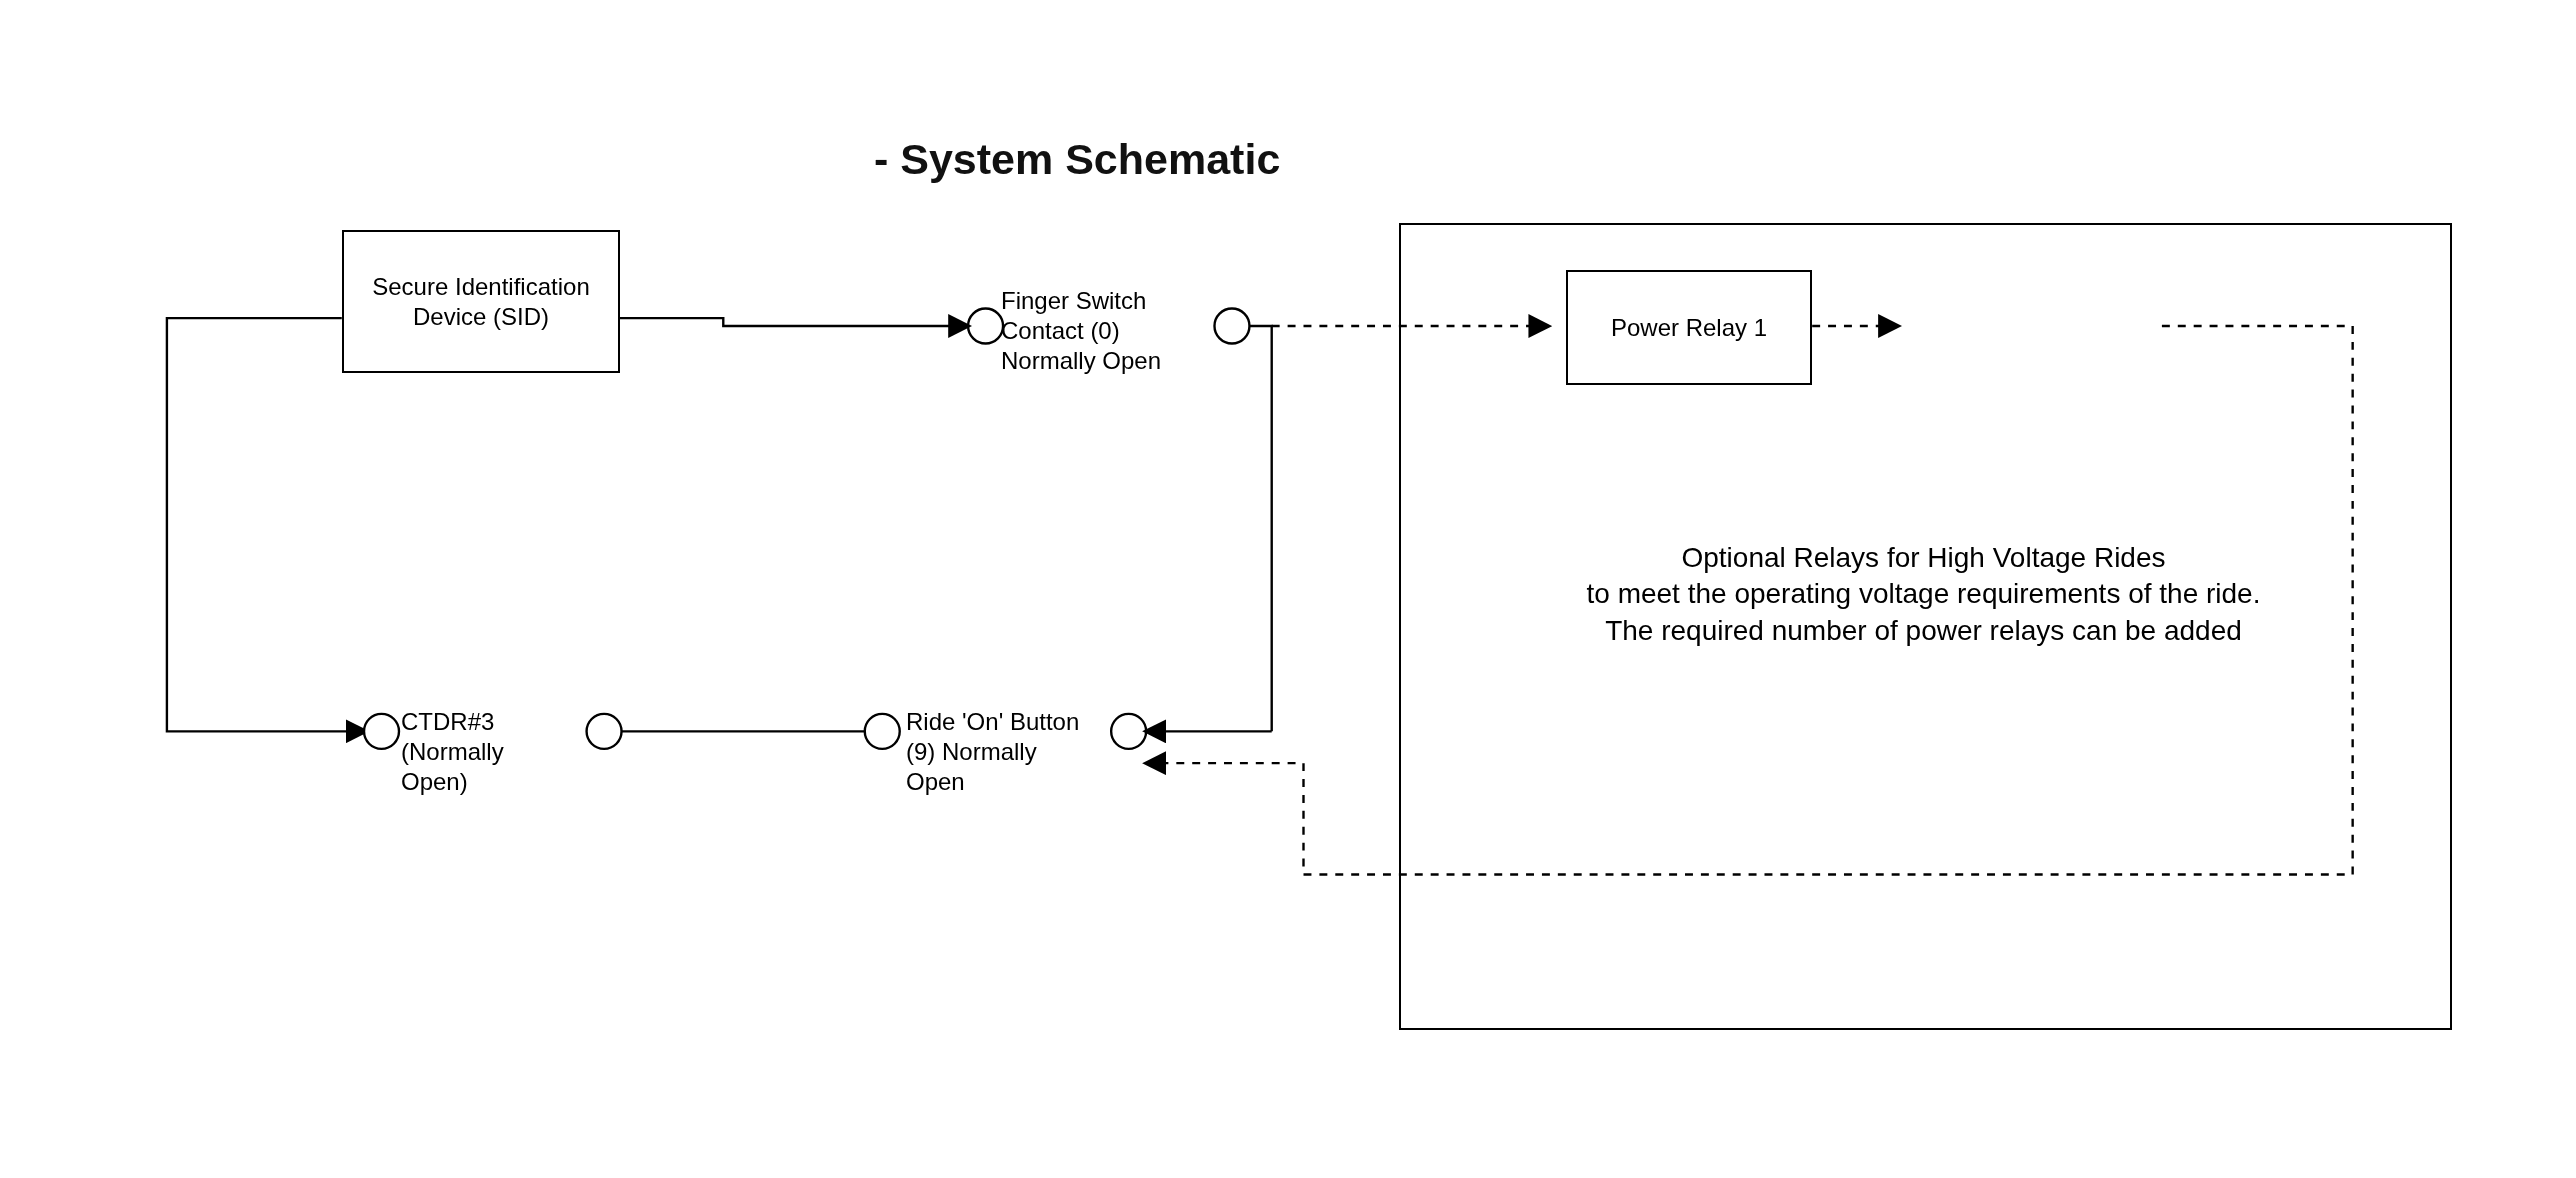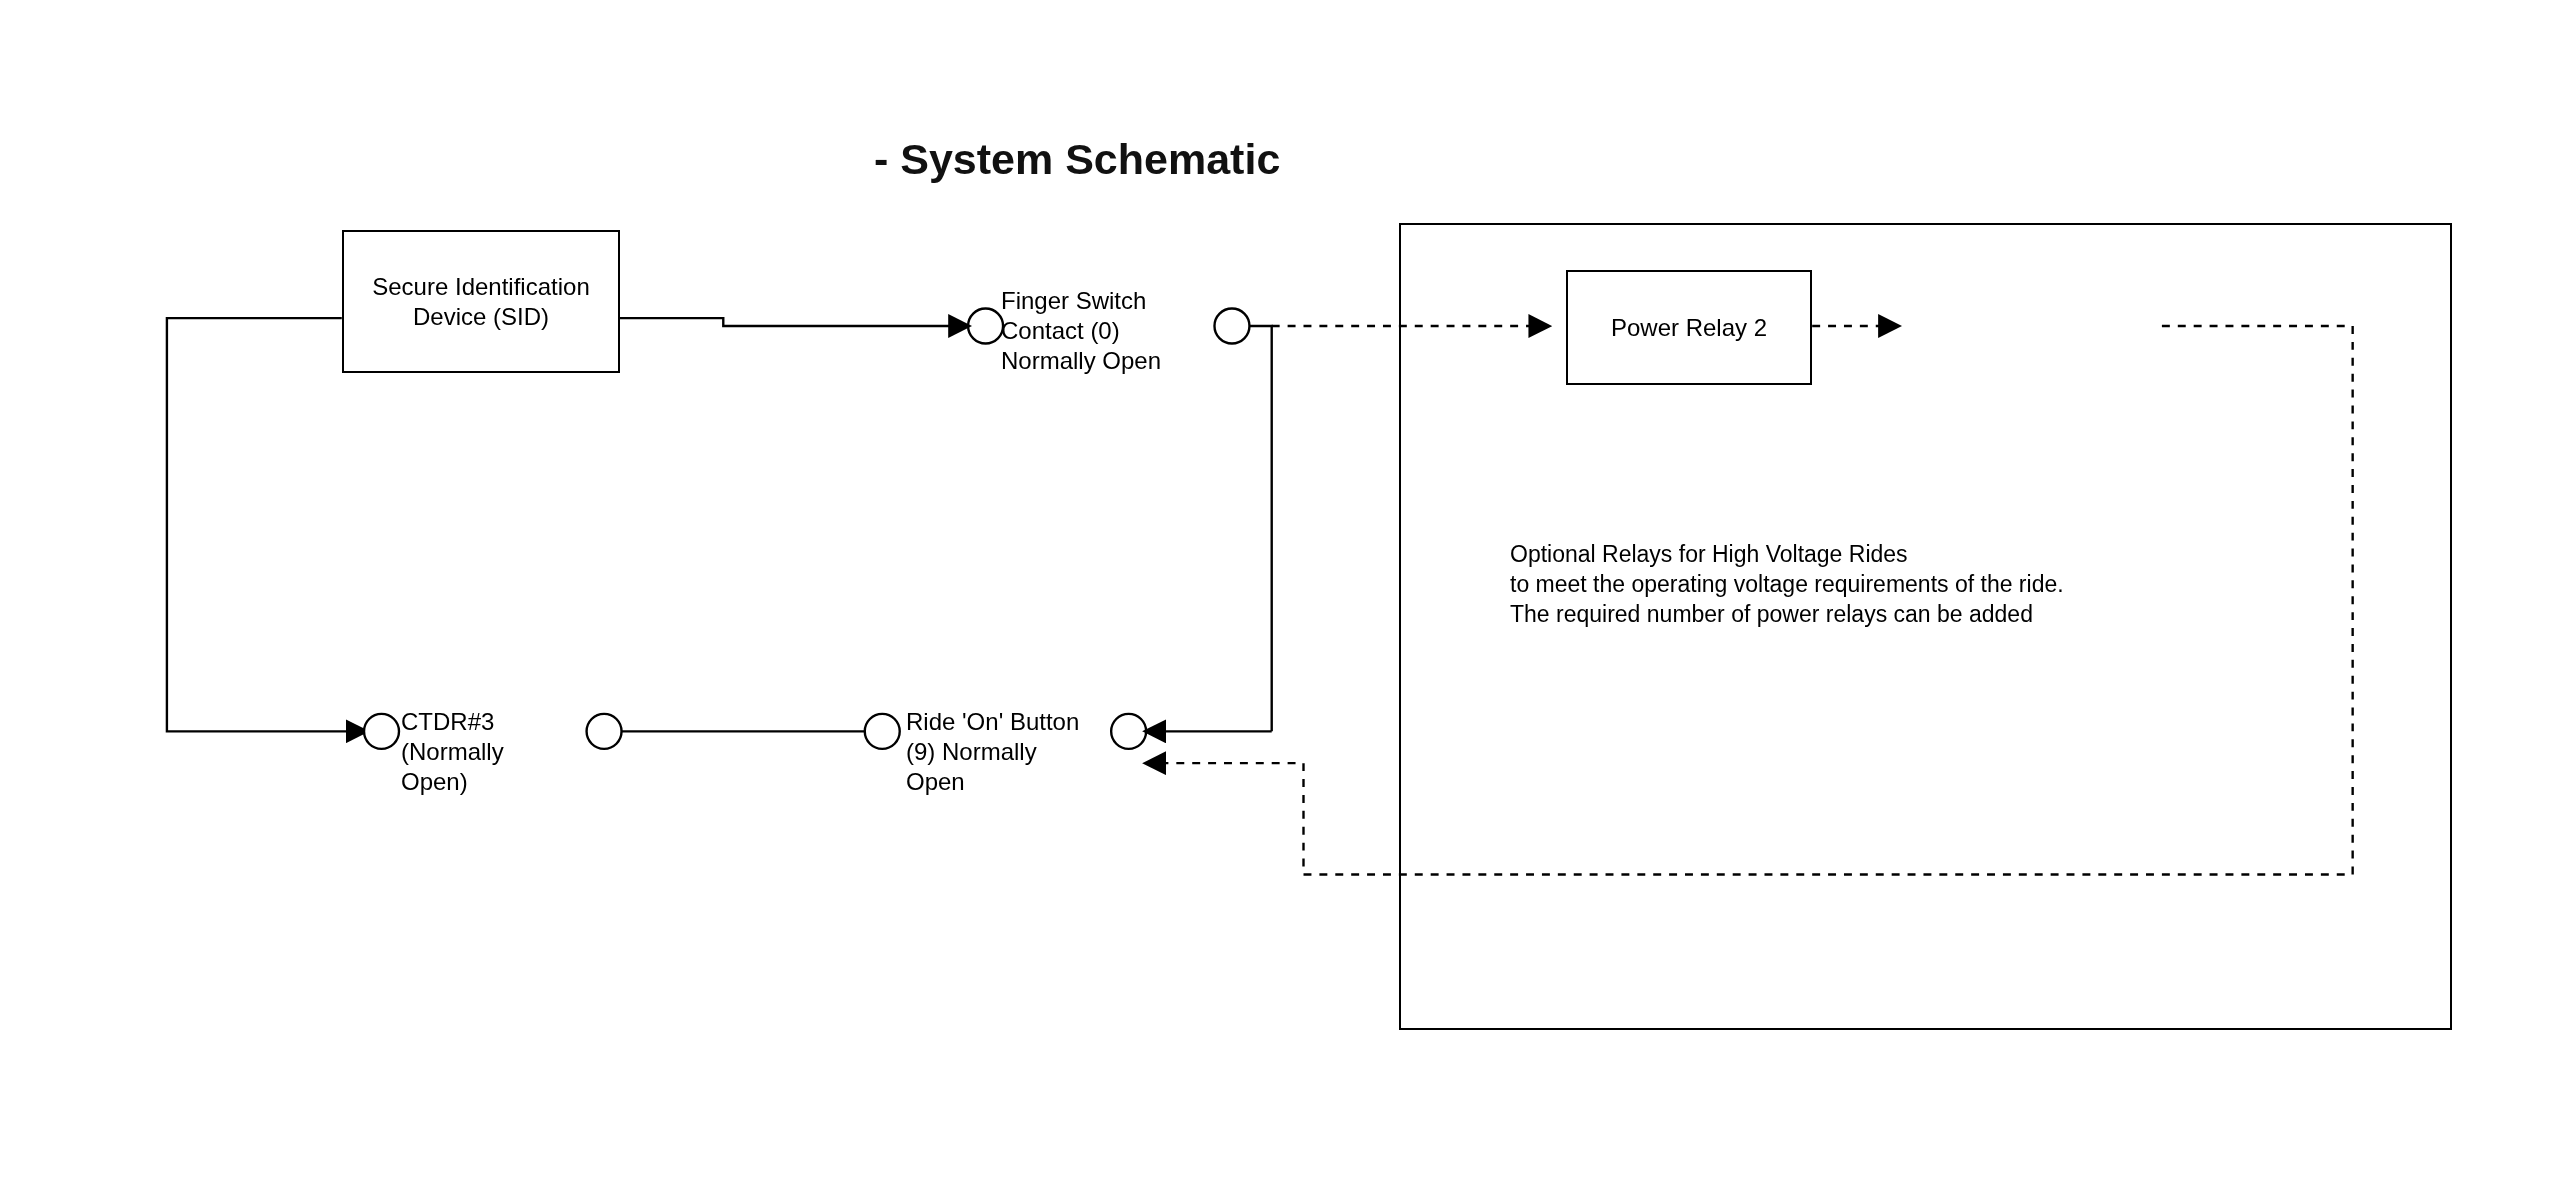--- a/index.html
+++ b/index.html
@@ -3,38 +3,38 @@
 <meta charset="utf-8">
 <style>
   html,body{margin:0;padding:0;background:#fff;font-family:Arial,Helvetica,sans-serif}
   .canvas{position:relative;width:2215px;height:1179px}
   .title{position:absolute;font-size:43px;font-weight:600;color:#111}
   .box{position:absolute;border:2.4px solid #000;background:#fff;text-align:center;display:flex;align-items:center;justify-content:center;padding:6.4px;box-sizing:border-box}
   .box span{font-size:24px;line-height:1.25}
   .label{position:absolute;font-size:24px;line-height:1.25}
   .label span{display:block}
   svg{position:absolute;top:0;left:0;overflow:visible}
-  .note{position:absolute;font-size:23px;line-height:1.3}
+  .note{position:absolute;text-align:center;font-size:28px;line-height:1.3}
   .panel{position:absolute;border:2.4px solid #000}
 </style>
 </head>
 <body>
 
 <div class="canvas">
 
   <div class="title" style="left:874px;top:135px">- System Schematic</div>
 
   <div class="box" style="left:342px;top:230px;width:278px;height:143px">
     <span>Secure Identification Device (SID)</span>
   </div>
 
   <div class="panel" style="left:1399px;top:223px;width:1049px;height:803px"></div>
 
   <div class="box" style="left:1566px;top:270px;width:246px;height:115px">
-    <span>Power Relay 2</span>
+    <span>Power Relay 1</span>
   </div>
 
   <div class="note" style="left:1510px;top:540px;width:827px">
     <span style="display:block">Optional Relays for High Voltage Rides</span>
     <span style="display:block">to meet the operating voltage requirements of the ride.</span>
     <span style="display:block">The required number of power relays can be added</span>
   </div>
 
   <div class="label" style="left:401px;top:707px;width:175px">
     <span>CTDR#3 (Normally Open)</span>

